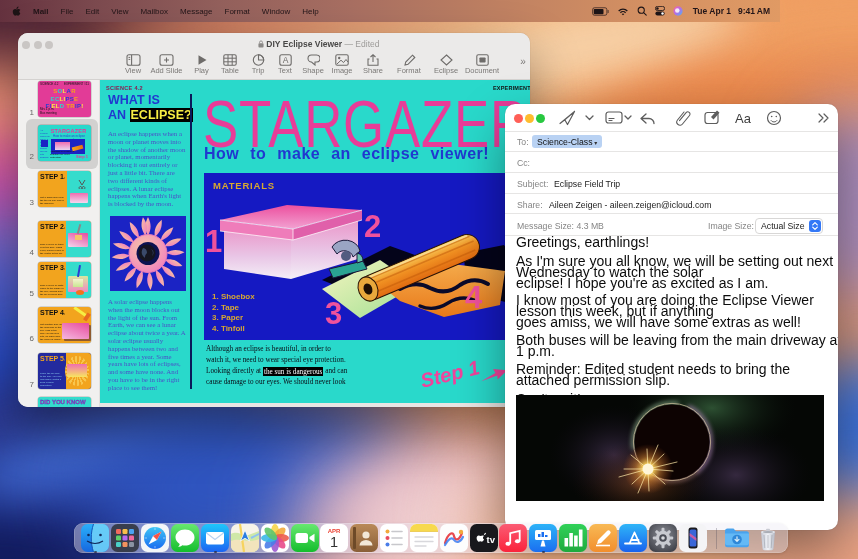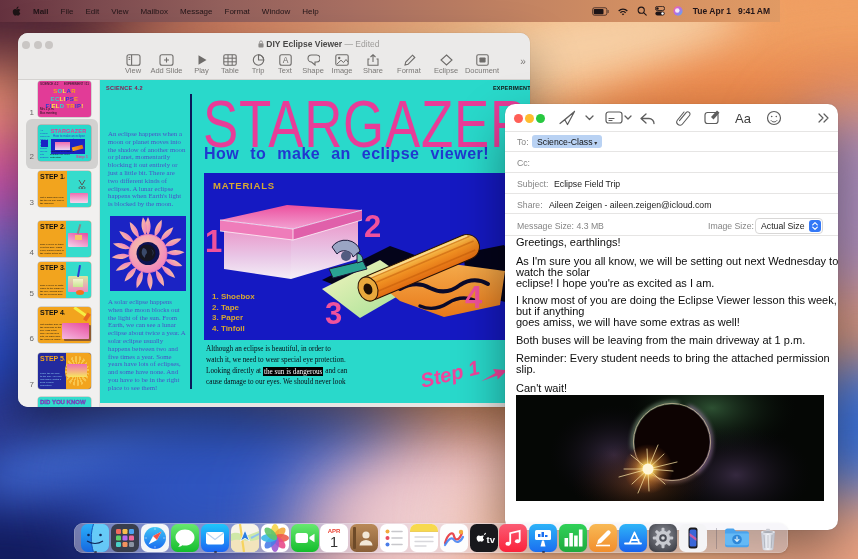--- a/index.html
+++ b/index.html
@@ -310,20 +310,21 @@
     <div class="tnum" style="top:347px;">7</div>
 
     <div class="thumb" style="top:364px;height:10px;background:#35dccc;border-radius:3px 3px 0 0;">
       <div style="position:absolute;left:2px;top:2px;font-size:6px;font-weight:bold;color:#e8359c;-webkit-text-stroke:0.3px #2a3fd1;">DID YOU KNOW</div>
     </div>
   </div>
   <div id="slide">
     <div style="position:absolute;left:6px;top:5px;font-size:5.5px;font-weight:bold;color:#8c1a50;letter-spacing:.3px;">SCIENCE 4.2</div>
     <div style="position:absolute;left:393px;top:5px;font-size:5.5px;font-weight:bold;color:#141414;letter-spacing:.2px;white-space:nowrap;">EXPERIMENT #11</div>
 
+    <div style="position:absolute;left:8px;top:13px;font-size:12.5px;font-weight:bold;color:#2138cf;line-height:14.5px;">WHAT IS<br>AN <span style="color:#f7ee43;background:#000;padding:0 1px;">ECLIPSE?</span></div>
     <div class="serif" style="position:absolute;left:8px;top:50px;width:78px;font-size:6.8px;line-height:7.8px;color:#4a52c8;">An eclipse happens when a moon or planet moves into the shadow of another moon or planet, momentarily blocking it out entirely or just a little bit. There are two different kinds of eclipses. A lunar eclipse happens when Earth's light is blocked by the moon.</div>
     <div style="position:absolute;left:10px;top:136px;width:76px;height:75px;background:#1b23c4;">
       <svg width="76" height="75" viewBox="0 0 76 75">
         <defs>
           <linearGradient id="sung" x1="0" y1="0" x2="1" y2="1">
                 <stop offset="0" stop-color="#f8c8a0"></stop>
                 <stop offset="1" stop-color="#f078c0"></stop>
               </linearGradient>
           <radialGradient id="sunc" cx=".4" cy=".35" r=".8">
                 <stop offset="0" stop-color="#f8c8a8"></stop>
@@ -488,26 +489,26 @@
   <div class="row" style="top:110px;height:22px;">
         <span class="lab" style="position:absolute;left:12px;top:7px;">Message Size: 4.3 MB</span>
     <span class="lab" style="position:absolute;left:203px;top:7px;">Image Size:</span>
     <span style="position:absolute;left:250px;top:3.5px;width:68px;height:16px;border:1px solid #d8d7d6;border-radius:4px;background:#fff;"></span>
     <span class="val" style="position:absolute;left:256px;top:7px;">Actual Size</span>
     <svg style="position:absolute;left:304px;top:5.5px;" width="12" height="12" viewBox="0 0 13 13">
           <rect width="13" height="13" rx="3.2" fill="#3478f6"></rect>
           <path d="M4 5.3 L6.5 2.8 L9 5.3 M4 7.7 L6.5 10.2 L9 7.7" fill="none" stroke="#fff" stroke-width="1.3" stroke-linecap="round" stroke-linejoin="round"></path>
         </svg>
   </div>
-  <div style="position:absolute;left:11px;top:133px;width:326px;font-size:11px;line-height:11px;color:#0c0c0c;">
+  <div style="position:absolute;left:11px;top:133px;width:326px;font-size:14px;line-height:11px;color:#0c0c0c;">
     <p style="margin-bottom:7.5px;">Greetings, earthlings!</p>
     <p style="margin-bottom:6.5px;">As I'm sure you all know, we will be setting out next Wednesday to watch the solar<br>eclipse! I hope you're as excited as I am.</p>
     <p style="margin-bottom:6.5px;">I know most of you are doing the Eclipse Viewer lesson this week, but if anything<br>goes amiss, we will have some extras as well!</p>
     <p style="margin-bottom:7.5px;">Both buses will be leaving from the main driveway at 1 p.m.</p>
-    <p style="margin-bottom:7.5px;">Reminder: Every student needs to bring the attached permission slip.</p>
+    <p style="margin-bottom:7.5px;">Reminder: Edited student needs to bring the attached permission slip.</p>
     <p style="margin-bottom:6.5px;">Can't wait!</p>
     <p>Best,<br>Mrs. Zeigen</p>
   </div>
   <div style="position:absolute;left:11px;top:291px;width:308px;height:106px;background:#050705;">
     <svg width="308" height="106" viewBox="0 0 308 106">
       <defs>
         <radialGradient id="burst" cx=".5" cy=".5" r=".5">
           <stop offset="0" stop-color="#fffbe8"></stop>
           <stop offset=".2" stop-color="#ffd95e" stop-opacity=".95"></stop>
           <stop offset=".5" stop-color="#e8913a" stop-opacity=".5"></stop>

